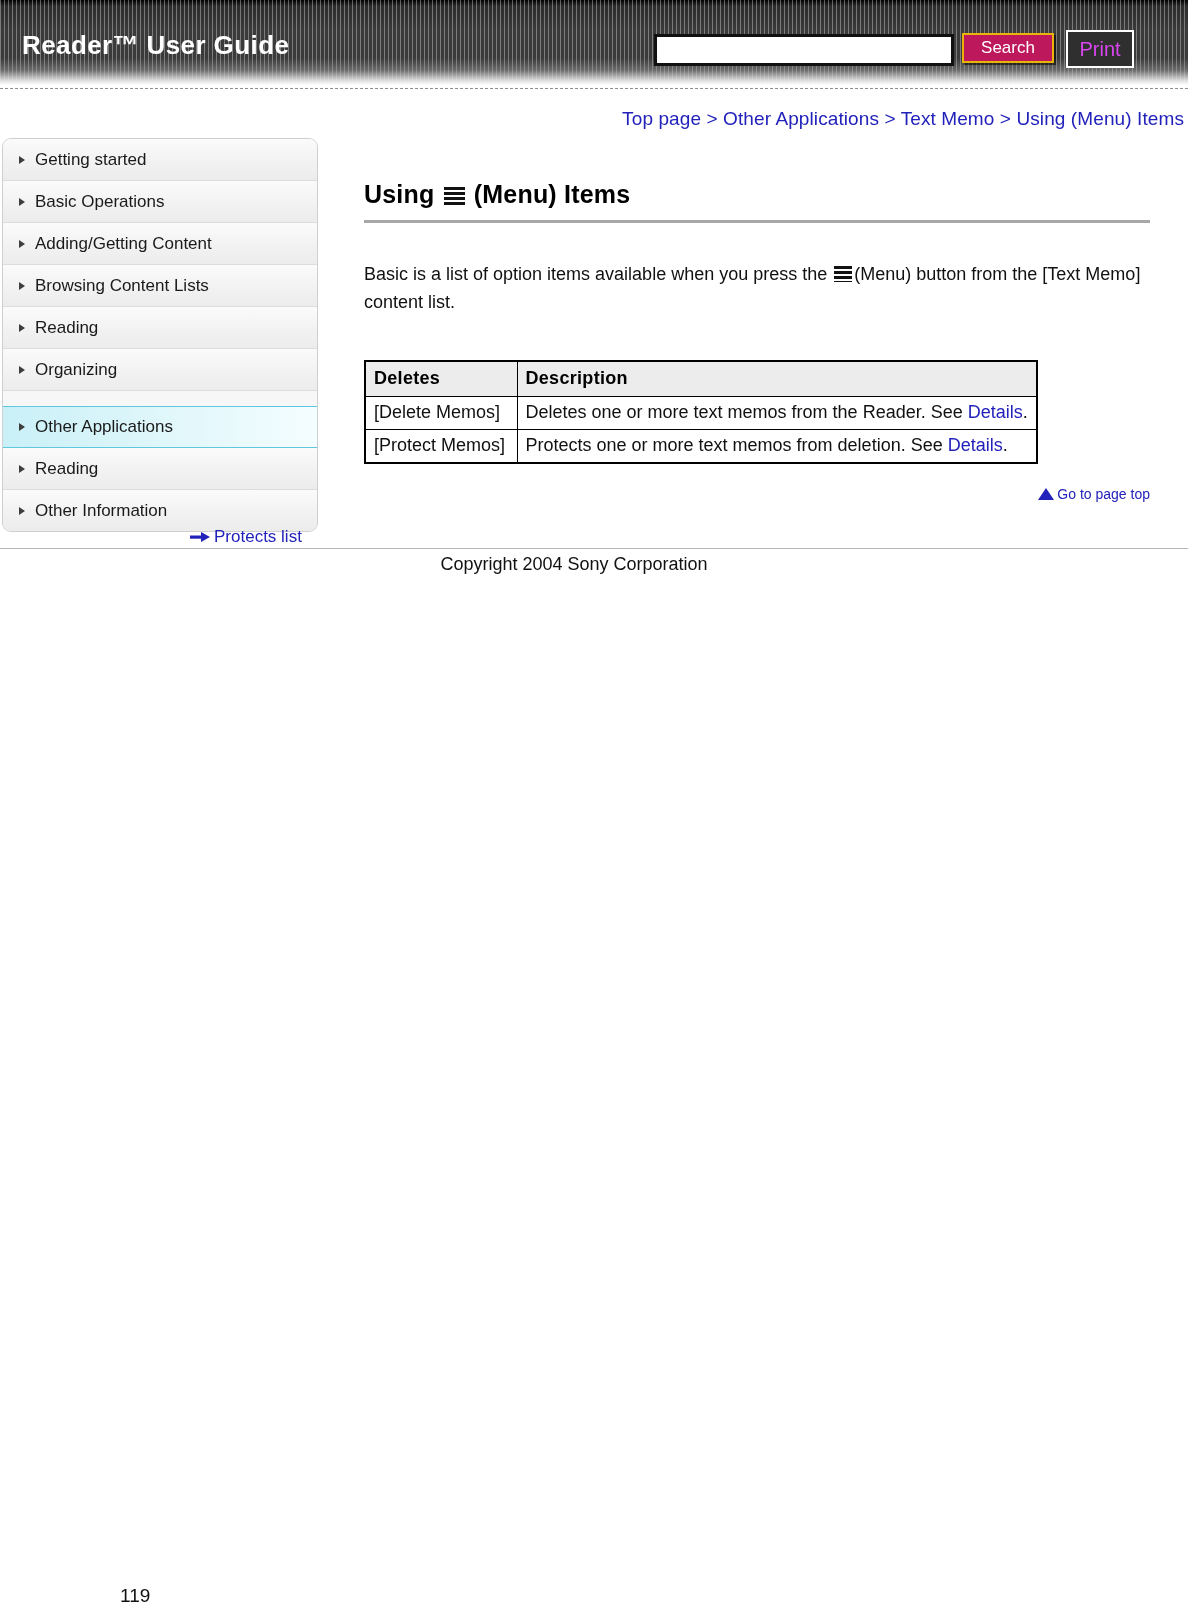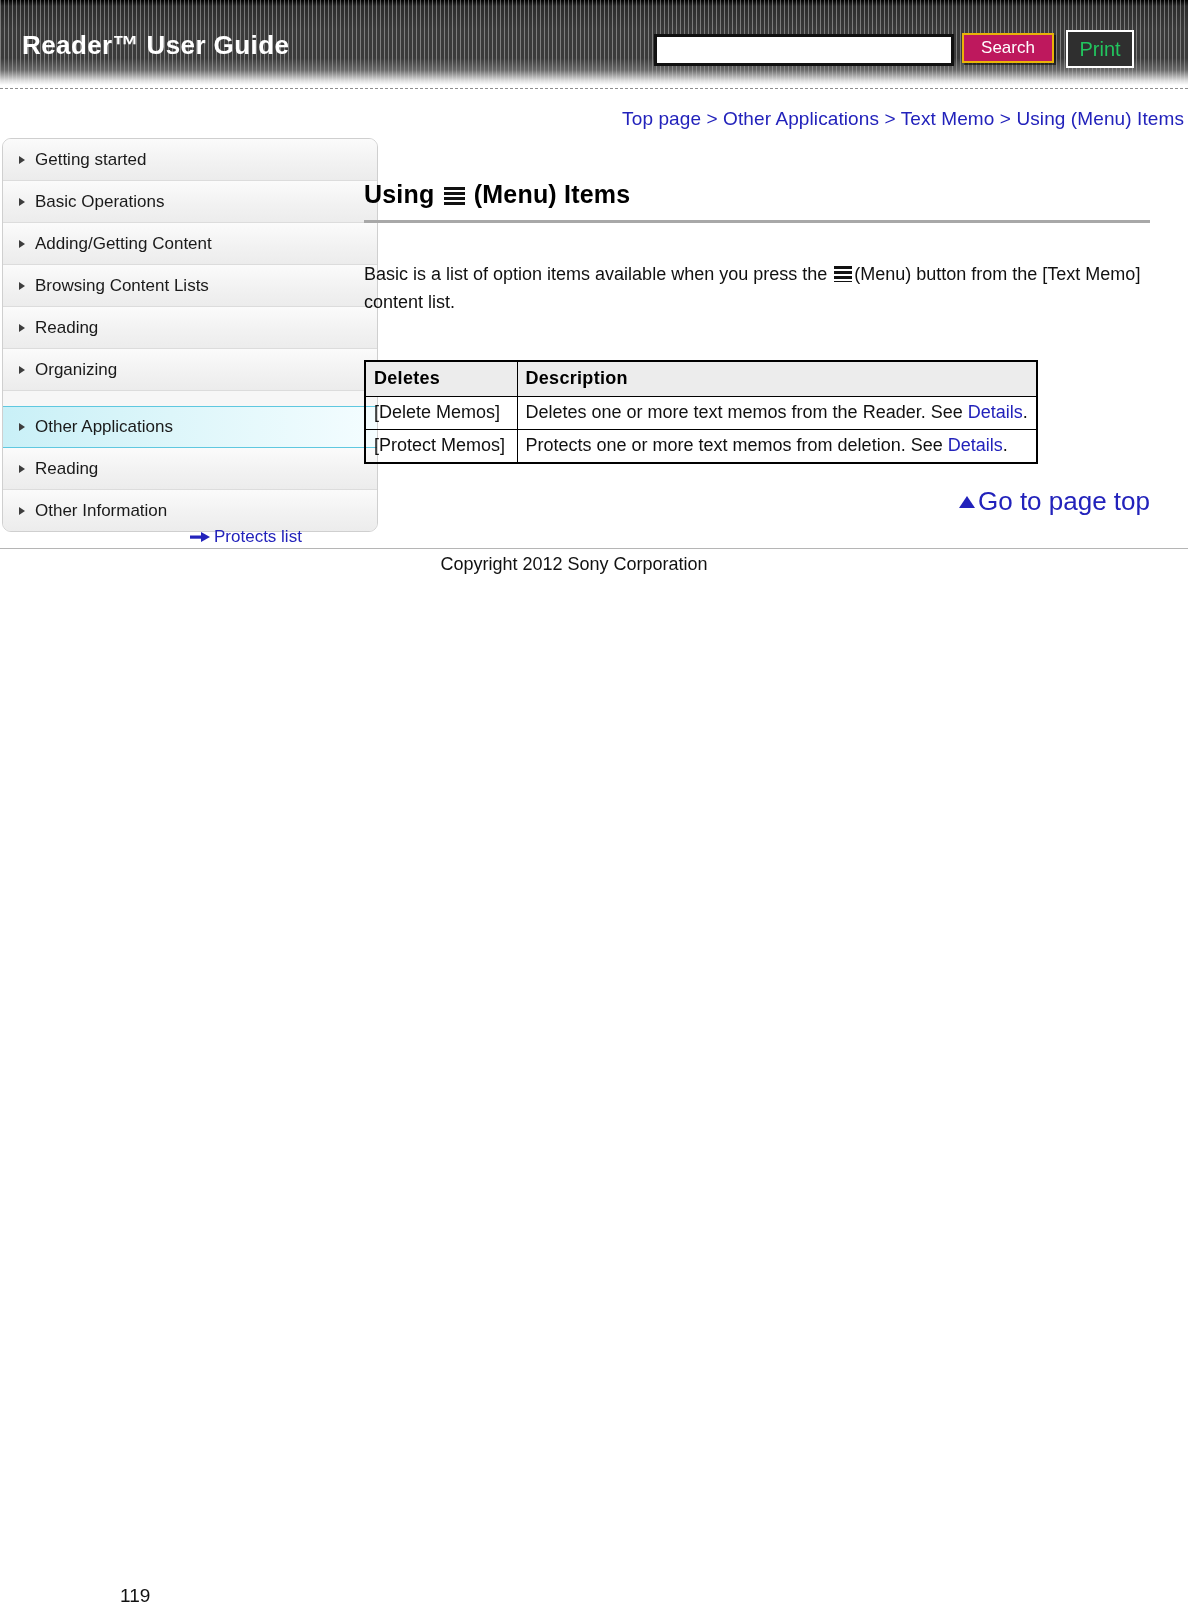--- a/index.html
+++ b/index.html
@@ -94,21 +94,21 @@
     cursor: pointer;
     box-sizing: border-box;
   }
   .btn-print {
     position: absolute;
     left: 1066px;
     top: 30px;
     width: 68px;
     height: 38px;
     background: #2f2f2f;
-    color: #22c55e;
+    color: #d946ef;
     border: 2px solid #ffffff;
     font-family: "Liberation Sans", sans-serif;
     font-size: 20px;
     line-height: 34px;
     text-align: center;
     cursor: pointer;
     box-sizing: border-box;
   }
 
   
@@ -120,21 +120,21 @@
     color: #2222bb;
     white-space: nowrap;
     letter-spacing: 0.1px;
   }
 
   
   .sidebar {
     position: absolute;
     left: 2px;
     top: 138px;
-    width: 376px;
+    width: 316px;
     border: 1px solid #cfcfcf;
     border-radius: 9px;
     background: #f7f7f7;
     overflow: hidden;
     box-sizing: border-box;
   }
   .side-item {
     position: relative;
     height: 41px;
     line-height: 41px;
@@ -254,21 +254,21 @@
   table.opt-table col.c2 { width: 520px; }
   .lnk { color: #2222bb; cursor: pointer; }
 
   
   .page-top {
     position: absolute;
     left: 364px;
     top: 486px;
     width: 786px;
     text-align: right;
-    font-size: 26px;
+    font-size: 14px;
     color: #2222bb;
     white-space: nowrap;
   }
   .tri-up {
     display: inline-block;
     vertical-align: middle;
     margin-right: 3px;
     margin-top: -2px;
     width: 0; height: 0;
     border-left: 8px solid transparent;
@@ -398,14 +398,14 @@
       </tr>
     </tbody>
   </table>
 </div>
 
 <div class="page-top">
   <span class="tri-up"></span><span>Go to page top</span>
 </div>
 
 <div class="footer-rule"></div>
-<div class="copyright">Copyright 2012 Sony Corporation</div>
+<div class="copyright">Copyright 2004 Sony Corporation</div>
 <div class="page-number">119</div>
 
 </body></html>

